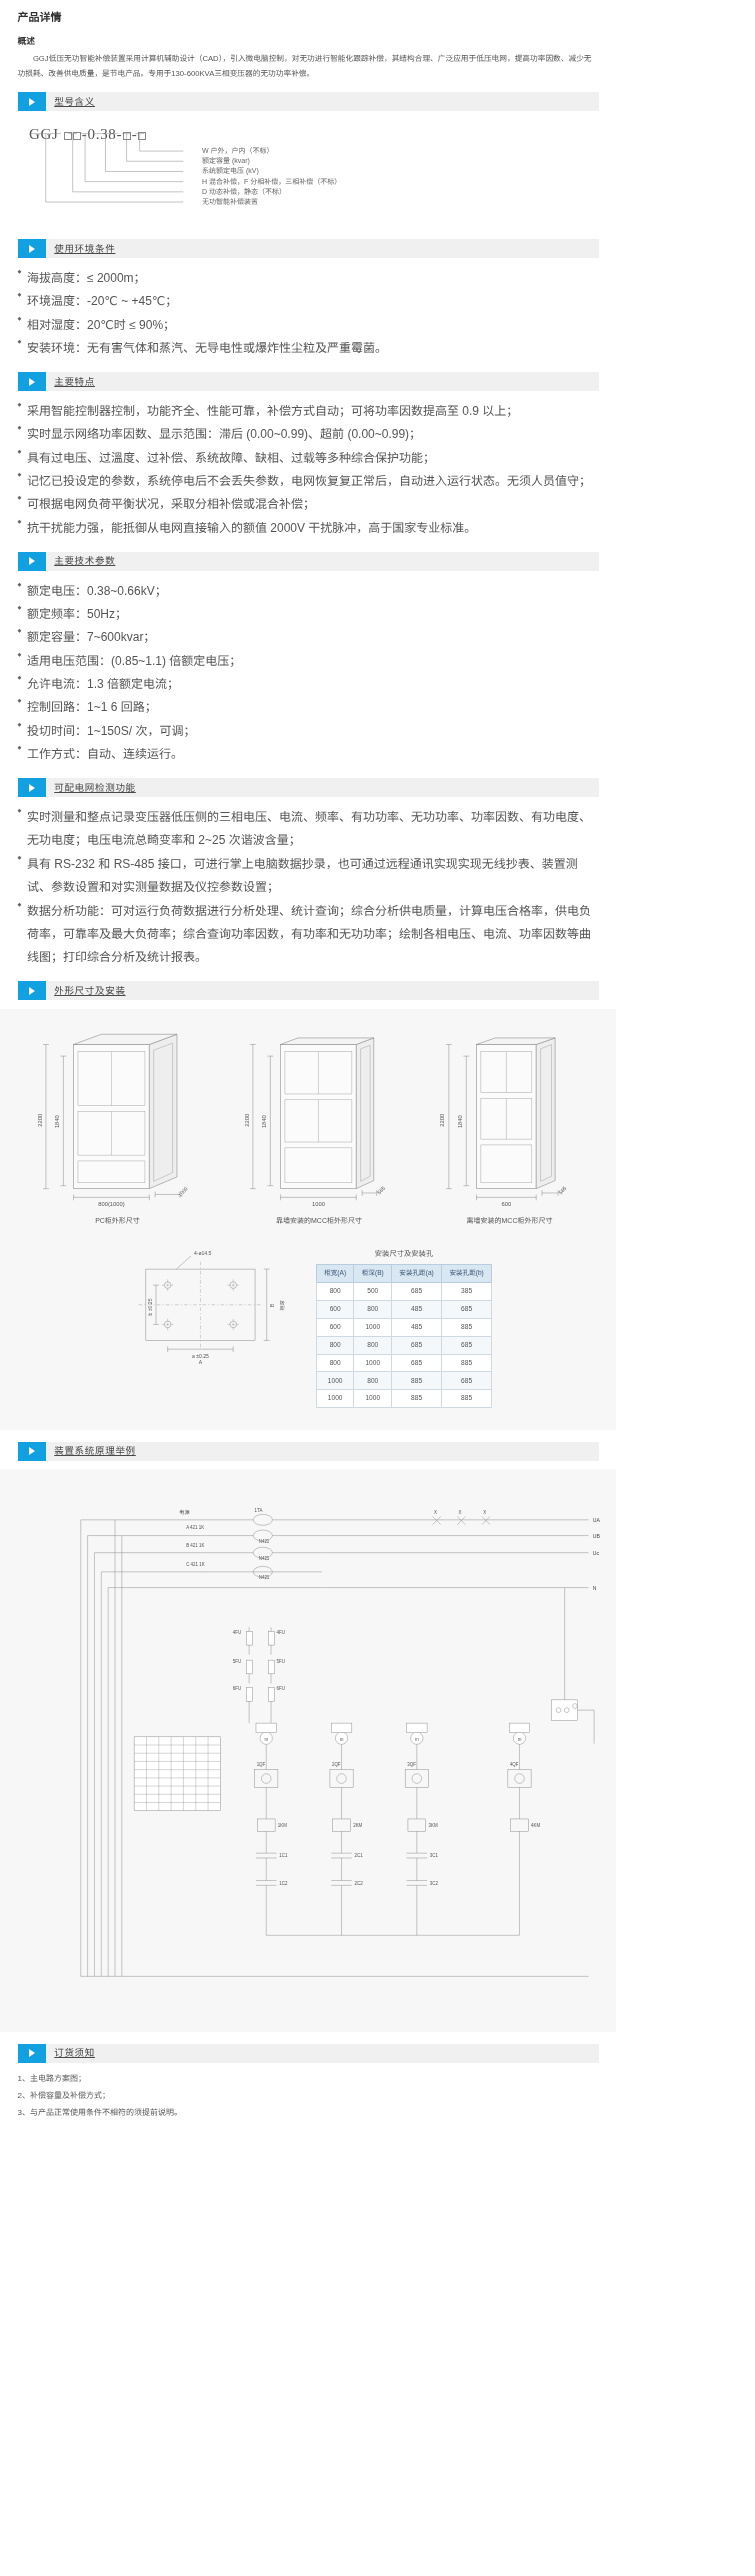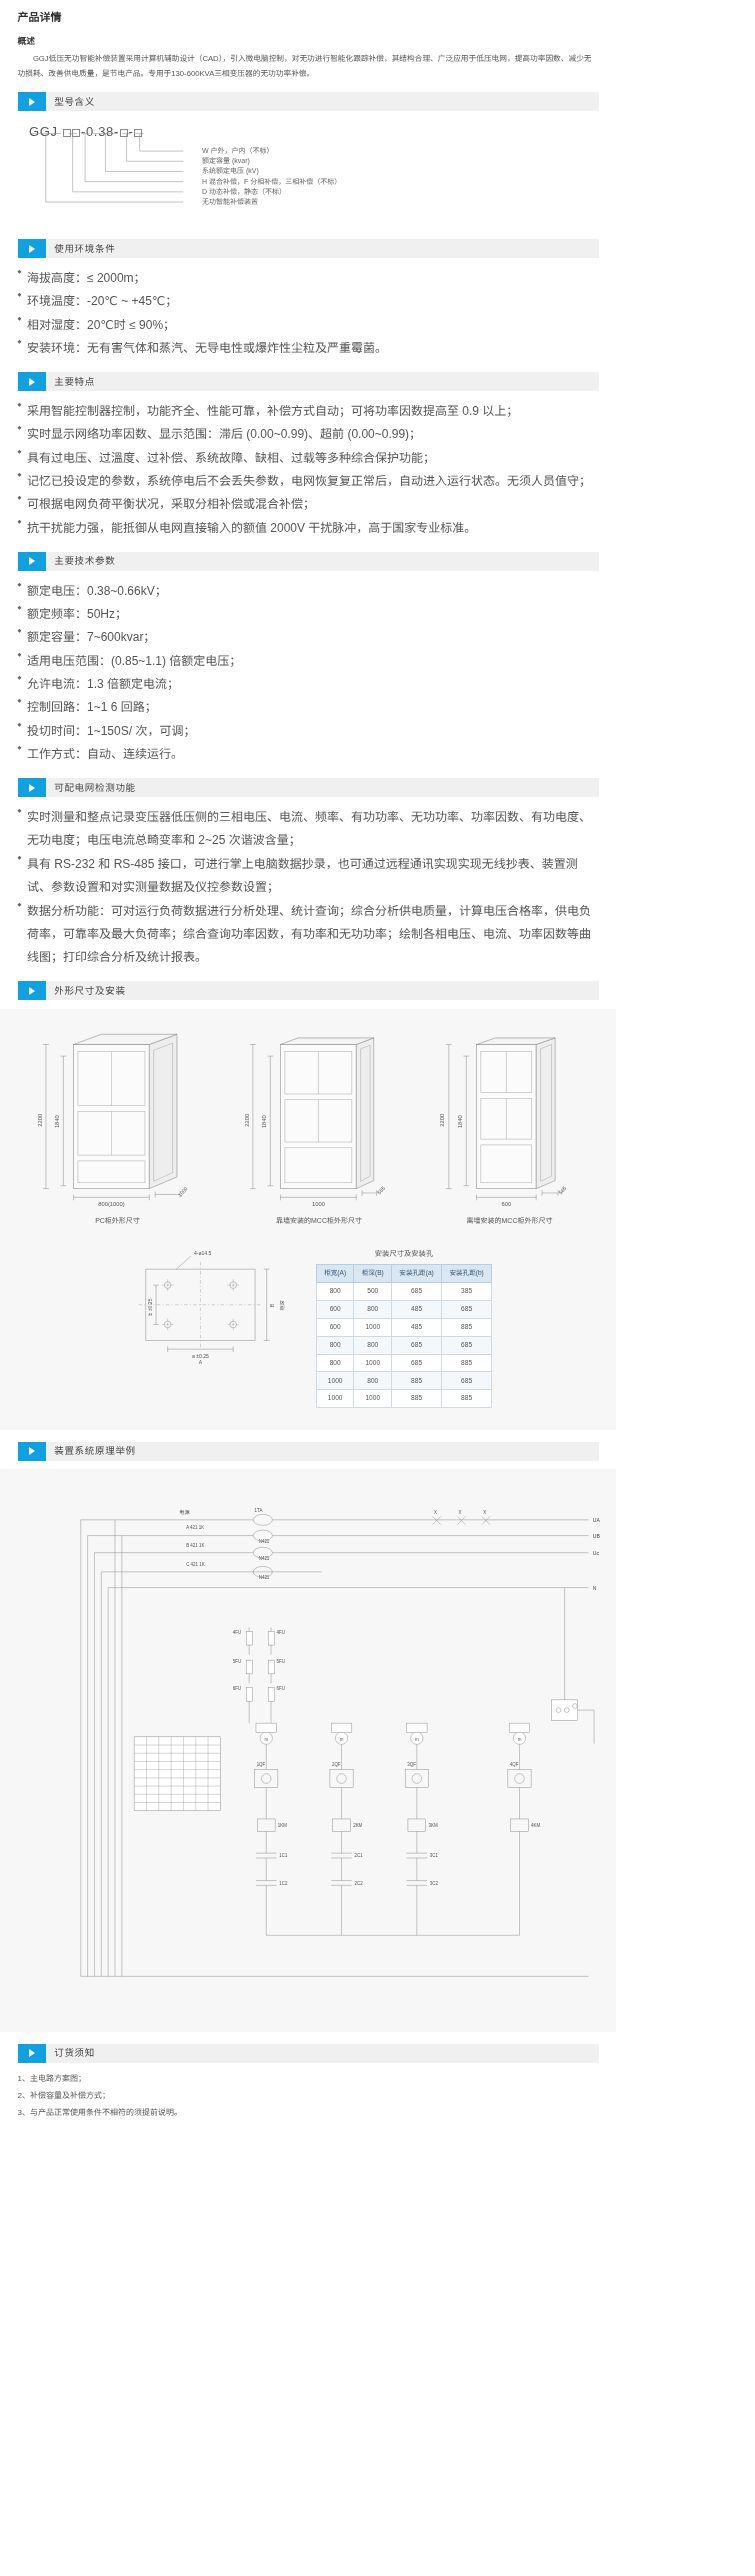--- a/index.html
+++ b/index.html
@@ -36,20 +36,21 @@
     color: #555;
     line-height: 1.85;
   }
 
   
   .sec-head {
     display: flex;
     align-items: stretch;
     margin: 11.7px 17.5px 8.7px 17.5px;
     height: 19px;
+    text-decoration: underline;
   }
   .sec-head .tri-box {
     width: 28px;
     background: #11a0e0;
     display: flex;
     align-items: center;
     justify-content: center;
     flex: none;
   }
   .sec-head .tri {
@@ -85,24 +86,24 @@
     left: 0; top: 0;
     font-size: 5.1px;
     color: #666;
   }
   ul.nlist { list-style: none; margin: 2.9px 17.5px 0 17.5px; padding: 0; }
   ul.nlist li { font-size: 8px; color: #555; line-height: 2.1; }
 
   
   .model-wrap { margin: 7.3px 0 0 29px; position: relative; height: 87px; }
   .model-code {
-    font-size: 13px;
+    font-size: 15px;
     color: #555;
     letter-spacing: 0.7px;
-    font-family: Liberation Sans, sans-serif;
+    font-family: Liberation Serif, serif;
     white-space: nowrap;
   }
   .model-code .bx {
     display: inline-block;
     width: 8px; height: 8px;
     border: 0.7px solid #888;
     vertical-align: -0.7px;
     margin: 0 0.7px;
   }
   .model-svg { position: absolute; left: 0; top: 11.7px; }

